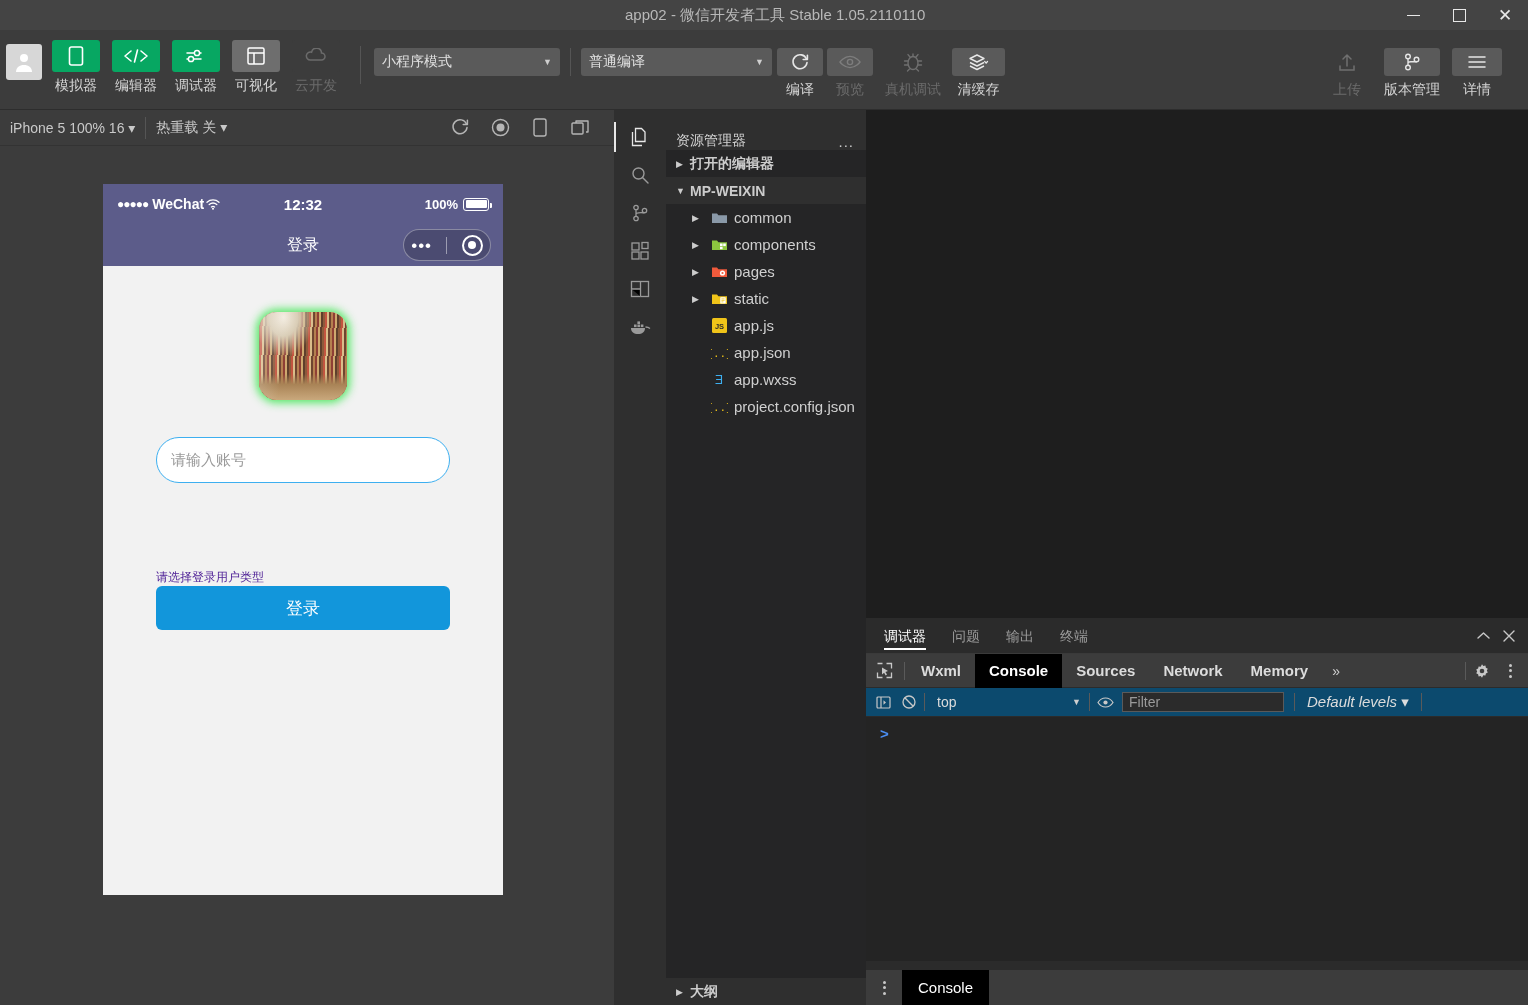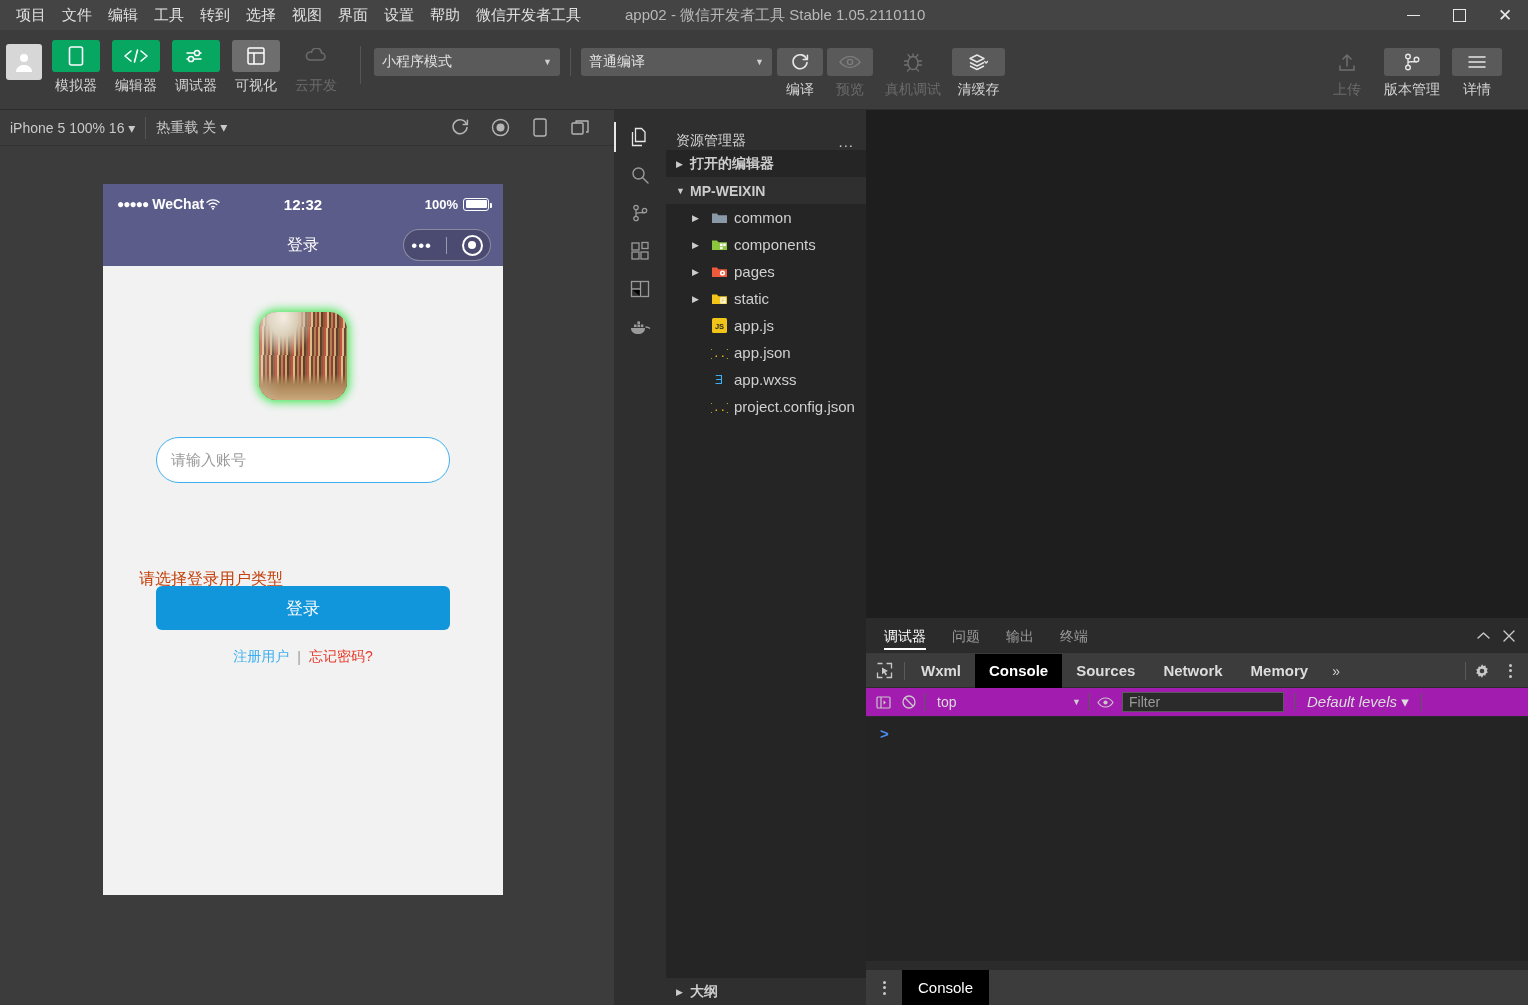--- a/index.html
+++ b/index.html
@@ -156,21 +156,21 @@
     background: linear-gradient(100deg, rgba(255,255,255,0.30) 0%, rgba(255,255,255,0) 70%);
   }
 
   .field {
     position: absolute; left: 53px; width: 294px; height: 46px;
     border: 1px solid #3daff0; border-radius: 23px; background: #fff;
     display: flex; align-items: center; padding: 0 14px;
   }
   .field span { color: #9a9a9a; font-size: 15px; }
   .hint {
-    position: absolute; left: 36px; top: 243px; color: #c2410c; font-size: 16px;
+    position: absolute; left: 53px; top: 243px; color: #4c1d95; font-size: 12px;
   }
   .login-btn {
     position: absolute; left: 53px; top: 320px; width: 294px; height: 44px;
     background: #1296db; border-radius: 6px; color: #fff; font-size: 17px;
     display: flex; align-items: center; justify-content: center; border: none;
     font-family: "Liberation Sans", sans-serif;
   }
   .links {
     position: absolute; left: 0; right: 0; top: 382px;
     display: flex; align-items: center; justify-content: center; font-size: 14px;
@@ -255,21 +255,21 @@
   .dt-sep { width: 1px; height: 18px; background: #5a5a5a; margin: 0 2px; }
   .dt-tab {
     height: 34px; line-height: 34px; padding: 0 14px; font-size: 15px; color: #dcdcdc; font-weight: bold;
   }
   .dt-tab.active { background: #000000; color: #ffffff; }
   .dt-more { padding: 0 10px; color: #cfcfcf; font-size: 14px; }
   .dt-right { margin-left: auto; display: flex; align-items: center; padding-right: 4px; }
   .dt-ic { width: 28px; height: 34px; display: flex; align-items: center; justify-content: center; }
 
   .con-bar {
-    height: 29px; background: #a21caf; display: flex; align-items: center;
+    height: 29px; background: #0c4a6e; display: flex; align-items: center;
     border-bottom: 1px solid #2b2b2b; padding-left: 4px;
   }
   .cb-ic { width: 26px; height: 29px; display: flex; align-items: center; justify-content: center; }
   .cb-ctx {
     min-width: 160px; display: flex; align-items: center; color: #dcdcdc; font-size: 14px;
     padding-left: 10px;
   }
   .cb-ctx .caret { margin-left: auto; font-size: 9px; padding-right: 6px; color: #cfcfcf; }
   .cb-filter {
     width: 162px; height: 20px; background: #2b2b2b; border: 1px solid #5a5a5a;
@@ -289,33 +289,20 @@
 
   .kebab { display: flex; flex-direction: column; gap: 2.5px; align-items: center; }
   .kebab i { width: 3px; height: 3px; border-radius: 50%; background: #c8c8c8; display: block; }
 </style>
 </head>
 <body>
 
 <div id="app">
 
   <div class="titlebar">
-    <div class="menu">
-      <div class="menu-item">项目</div>
-      <div class="menu-item">文件</div>
-      <div class="menu-item">编辑</div>
-      <div class="menu-item">工具</div>
-      <div class="menu-item">转到</div>
-      <div class="menu-item">选择</div>
-      <div class="menu-item">视图</div>
-      <div class="menu-item">界面</div>
-      <div class="menu-item">设置</div>
-      <div class="menu-item">帮助</div>
-      <div class="menu-item">微信开发者工具</div>
-    </div>
     <div class="title-text">app02 - 微信开发者工具 Stable 1.05.2110110</div>
     <div class="win-btns">
       <div class="win-btn">
           <div class="wb-min"></div>
         </div>
       <div class="win-btn">
           <div class="wb-max"></div>
         </div>
       <div class="win-btn close">
           <div class="wb-close">✕</div>
@@ -536,25 +523,20 @@
 
         <div class="field" style="top:171px;">
           <span>请输入账号</span>
         </div>
         <div class="hint" style="top:303px;">请选择登录用户类型</div>
 
         <div class="login-btn">
           <span>登录</span>
         </div>
 
-        <div class="links">
-          <span class="link-reg">注册用户</span>
-          <span class="link-sep">|</span>
-          <span class="link-forgot">忘记密码?</span>
-        </div>
       </div>
     </div>
   </div>
 
   <div class="editor-empty"></div>
 
   <div class="explorer" style="left:666px; width:200px;">
     <div class="exp-head" style="padding-left:10px;">
       <span class="exp-title">资源管理器</span>
       <span class="exp-dots">...</span>

